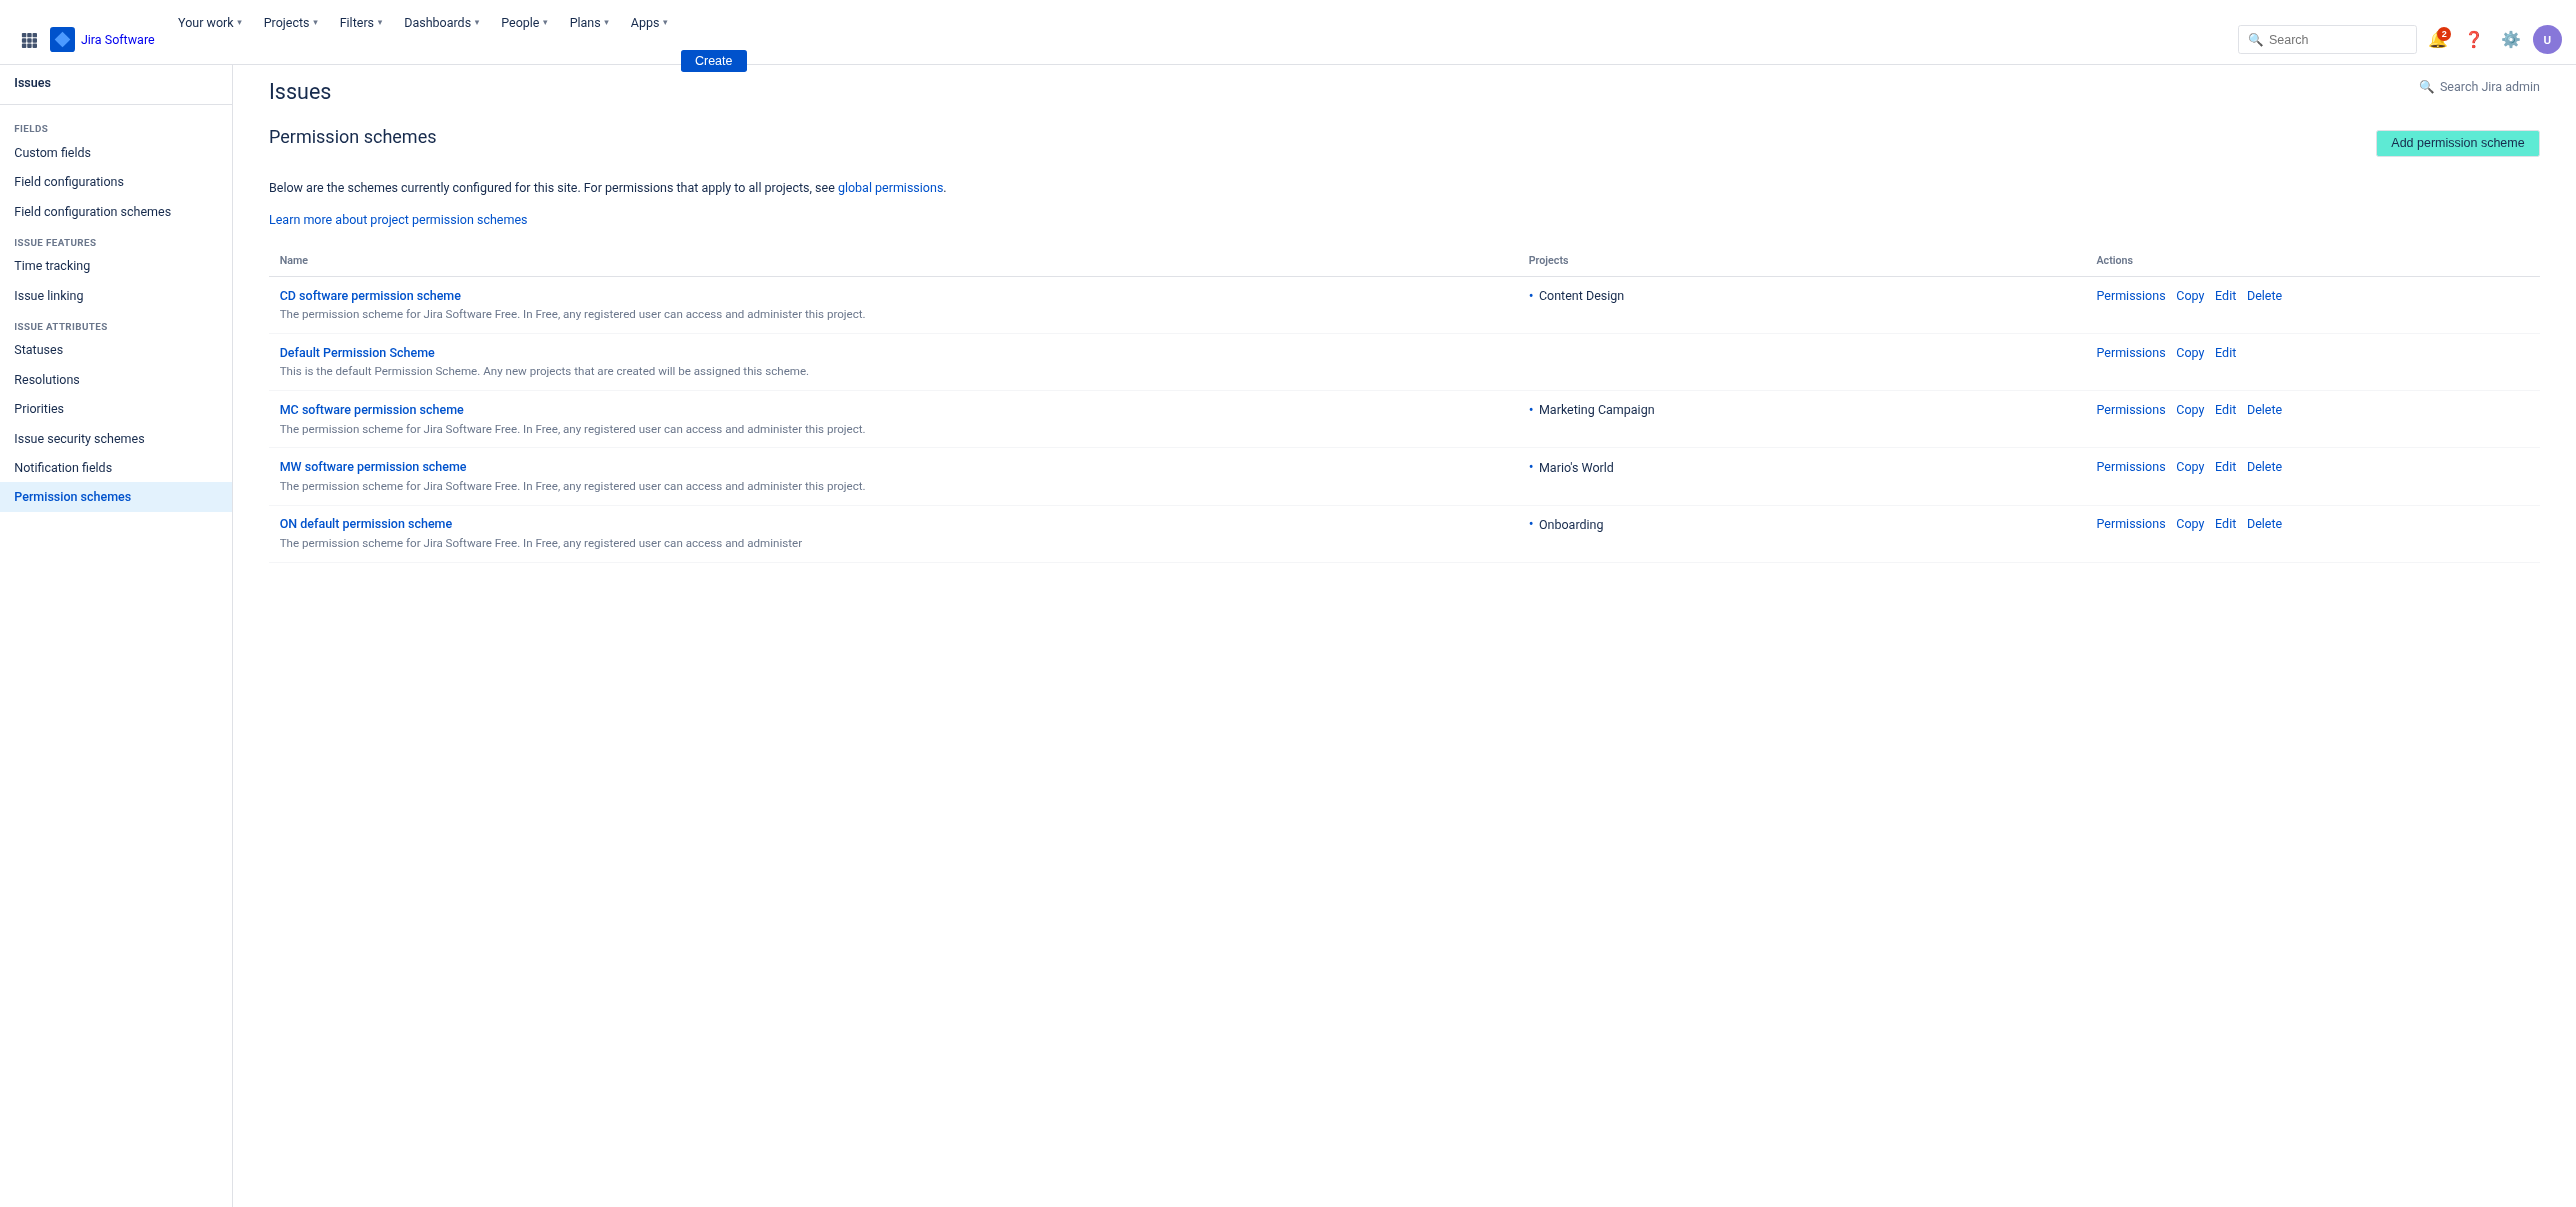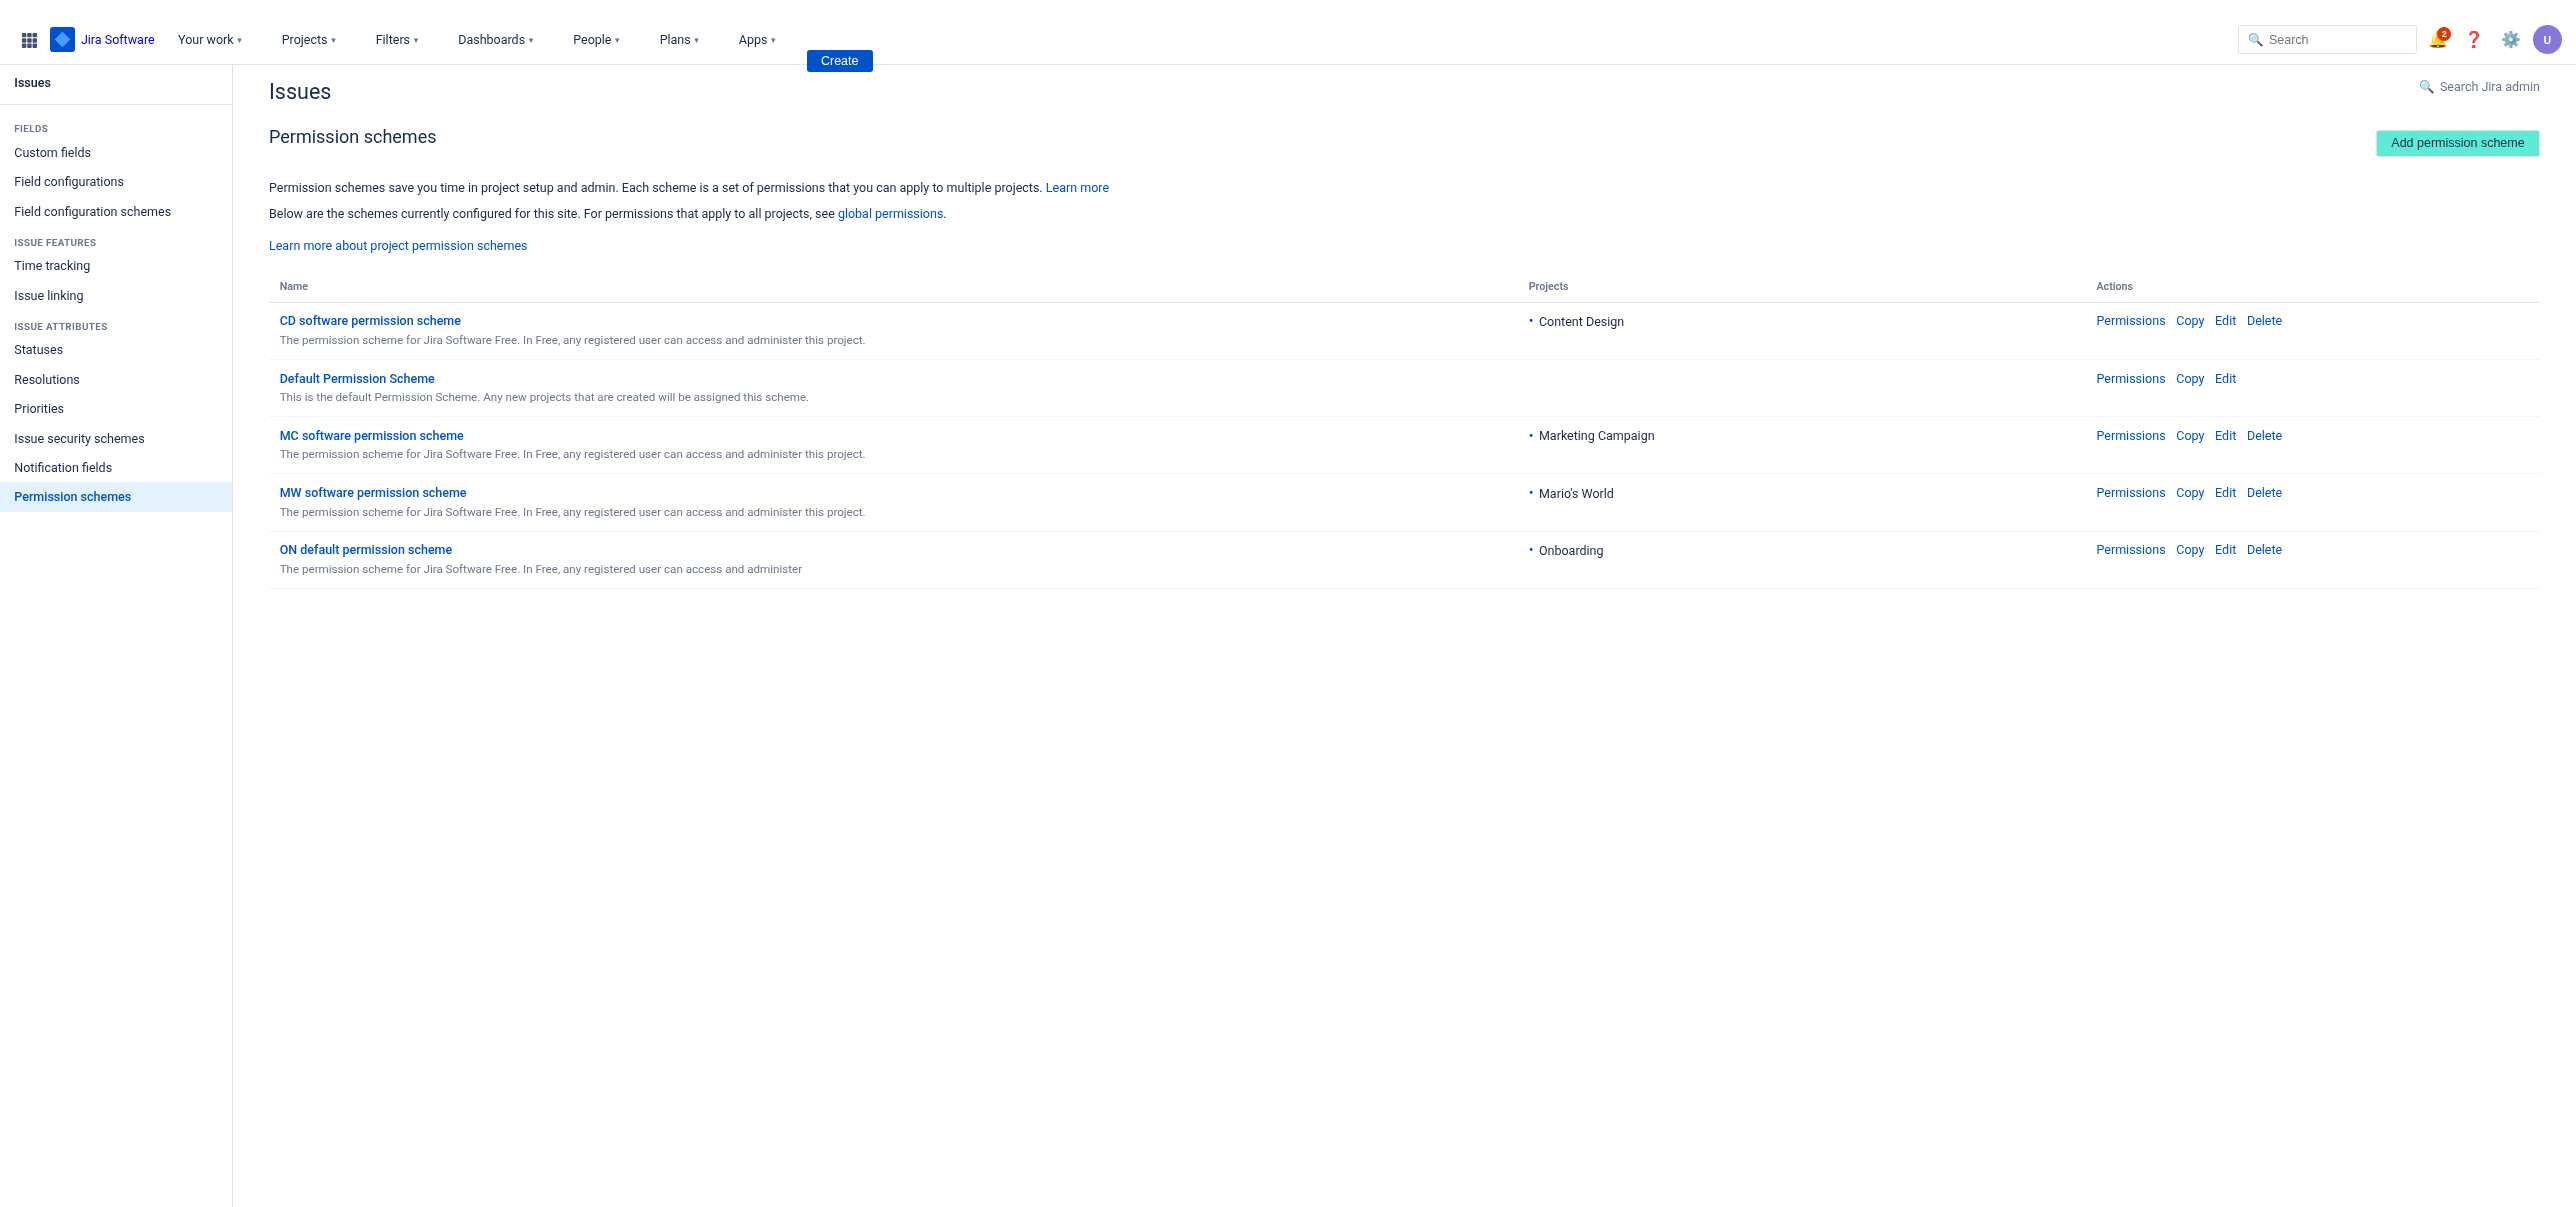--- a/index.html
+++ b/index.html
@@ -7,21 +7,21 @@
 
     
     .topnav {
       display: flex; align-items: center; height: 50px;
       background: #fff; border-bottom: 0.9px solid #dfe1e6;
       padding: 0 14.3px; gap: 7.2px; position: sticky; top: 15px; z-index: 100;
     }
     .topnav-grid-icon { display: flex; align-items: center; justify-content: center; width: 29px; height: 29px; cursor: pointer; }
     .topnav-logo { display: flex; align-items: center; gap: 5.4px; text-decoration: none; margin-right: 7.2px; }
     .topnav-logo-diamond { width: 25px; height: 25px; }
-    .topnav-nav { display: flex; align-items: center; gap: 22px; flex: 1; }
+    .topnav-nav { display: flex; align-items: flex-start; gap: 4px; flex: 1; }
     .topnav-nav-item {
       display: flex; align-items: center; gap: 3.6px;
       padding: 0 9px; height: 29px; border-radius: 2.7px;
       cursor: pointer; font-size: 12.5px; color: #172b4d;
       white-space: nowrap;
     }
     .topnav-nav-chevron { font-size: 9px; color: #6b778c; }
     .topnav-create {
       background: #0052cc; color: #fff; border: none;
       padding: 0 14.3px; height: 22px; border-radius: 2.7px;
@@ -262,24 +262,20 @@
         <span>🔍</span>
         <span>Search Jira admin</span>
       </div>
     </div>
 
     <div style="display:flex; justify-content:space-between; align-items:center; margin-bottom:18px;">
       <h2 class="section-title">Permission schemes</h2>
       <button class="add-scheme-btn">Add permission scheme</button>
     </div>
 
-    <p class="description">
-      <span>Permission schemes save you time in project setup and admin. Each scheme is a set of permissions that you can apply to multiple projects.</span>
-      <a href="#" class="link">Learn more</a>
-    </p>
     <p class="description" style="margin-bottom:14.3px;">
       <span>Below are the schemes currently configured for this site. For permissions that apply to all projects, see</span>
       <a href="#" class="link">global permissions</a>.
     </p>
 
     <a href="#" class="learn-more-link">Learn more about project permission schemes</a>
 
     <table class="schemes-table">
       <thead>
         <tr>

